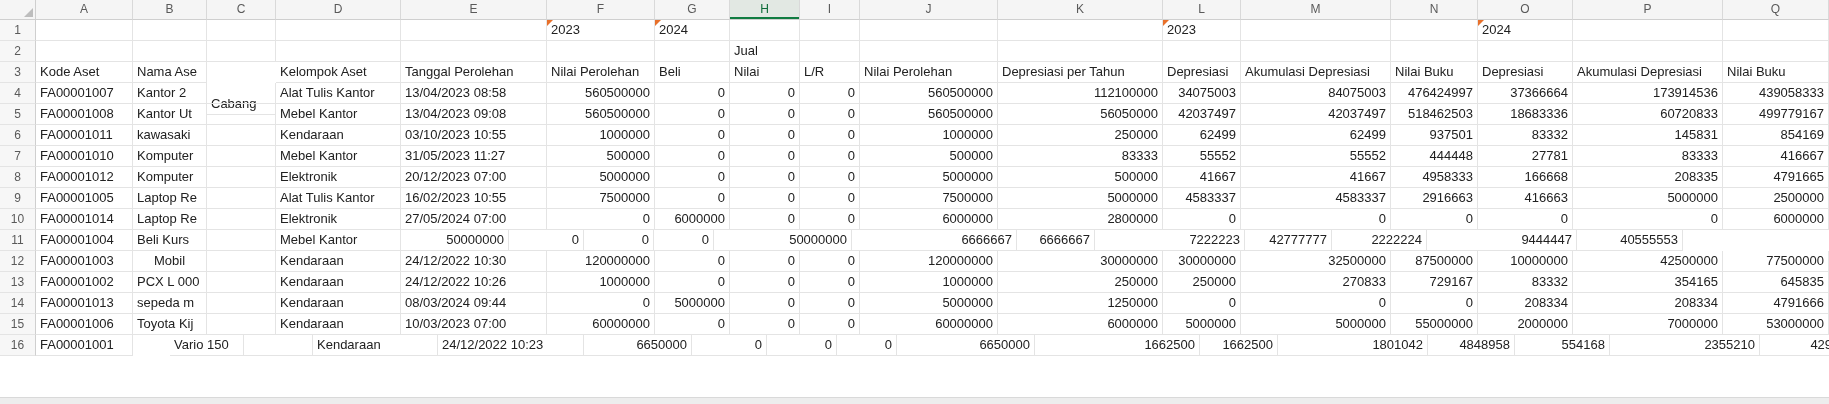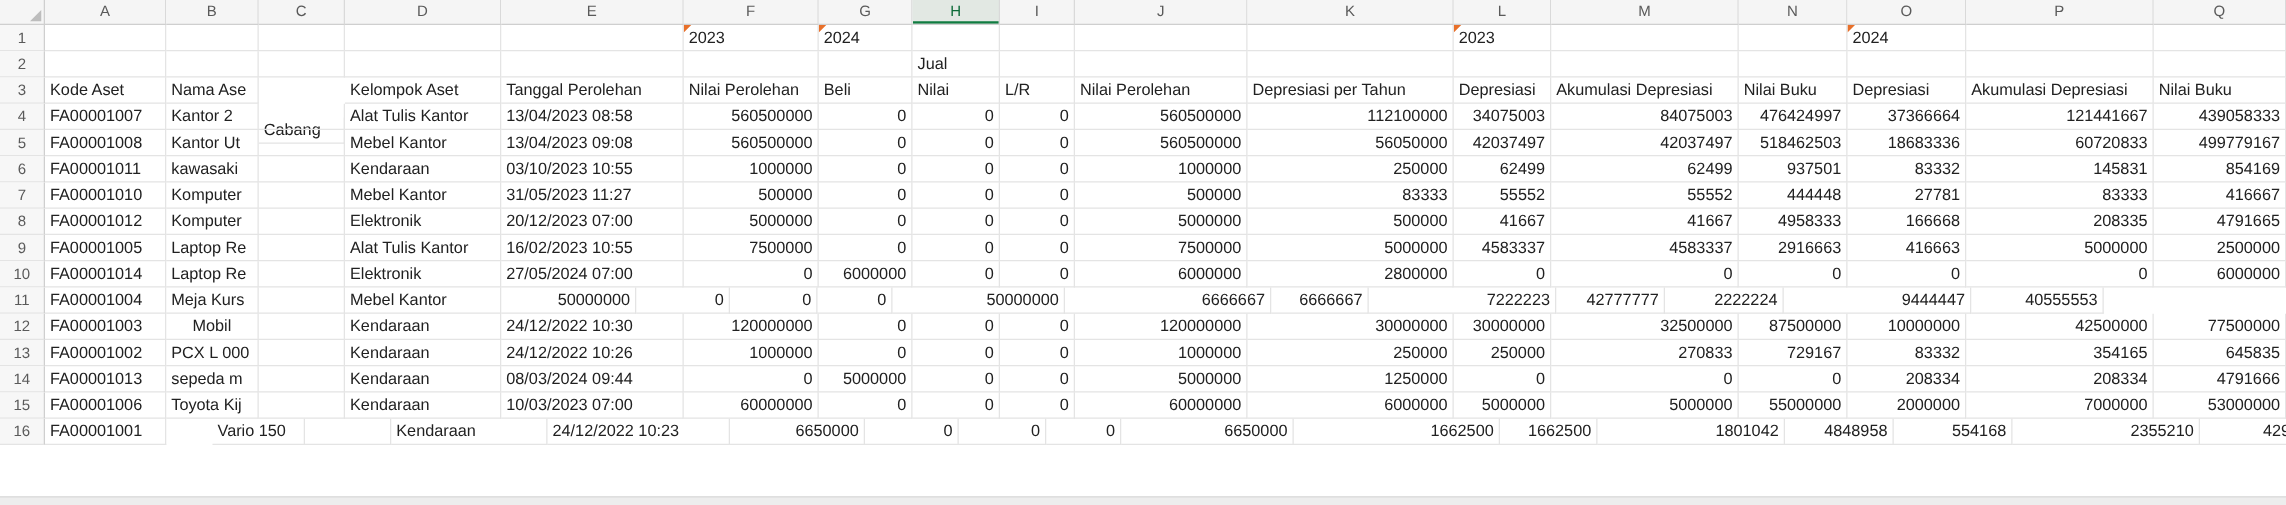--- a/index.html
+++ b/index.html
@@ -148,21 +148,21 @@
         <div class="cell num" style="width: 108px;">560500000</div>
         <div class="cell num" style="width: 75px;">0</div>
         <div class="cell num" style="width: 70px;">0</div>
         <div class="cell num" style="width: 60px;">0</div>
         <div class="cell num" style="width: 138px;">560500000</div>
         <div class="cell num" style="width: 165px;">112100000</div>
         <div class="cell num" style="width: 78px;">34075003</div>
         <div class="cell num" style="width: 150px;">84075003</div>
         <div class="cell num" style="width: 87px;">476424997</div>
         <div class="cell num" style="width: 95px;">37366664</div>
-        <div class="cell num" style="width: 150px;">121441667</div>
+        <div class="cell num" style="width: 150px;">173914536</div>
         <div class="cell num" style="width: 106px;">439058333</div>
       </div>
       <div class="grid-row">
         <div class="row-num">5</div>
         <div class="cell" style="width: 97px;">FA00001008</div>
         <div class="cell" style="width: 74px;">Kantor Ut</div>
         <div class="cell" style="width: 69px;"></div>
         <div class="cell" style="width: 125px;">Mebel Kantor</div>
         <div class="cell" style="width: 146px;">13/04/2023 09:08</div>
         <div class="cell num" style="width: 108px;">560500000</div>
@@ -274,21 +274,21 @@
         <div class="cell num" style="width: 78px;">0</div>
         <div class="cell num" style="width: 150px;">0</div>
         <div class="cell num" style="width: 87px;">0</div>
         <div class="cell num" style="width: 95px;">0</div>
         <div class="cell num" style="width: 150px;">0</div>
         <div class="cell num" style="width: 106px;">6000000</div>
       </div>
       <div class="grid-row">
         <div class="row-num">11</div>
         <div class="cell" style="width: 97px;">FA00001004</div>
-        <div class="cell" style="width: 74px;">Meja Kurs</div>
+        <div class="cell" style="width: 74px;">Beli Kurs</div>
         <div class="cell" style="width: 69px;"></div>
         <div class="cell" style="width: 125px;">Mebel Kantor</div>
         <div class="cell num" style="width: 108px;">50000000</div>
         <div class="cell num" style="width: 75px;">0</div>
         <div class="cell num" style="width: 70px;">0</div>
         <div class="cell num" style="width: 60px;">0</div>
         <div class="cell num" style="width: 138px;">50000000</div>
         <div class="cell num" style="width: 165px;">6666667</div>
         <div class="cell num" style="width: 78px;">6666667</div>
         <div class="cell num" style="width: 150px;">7222223</div>

